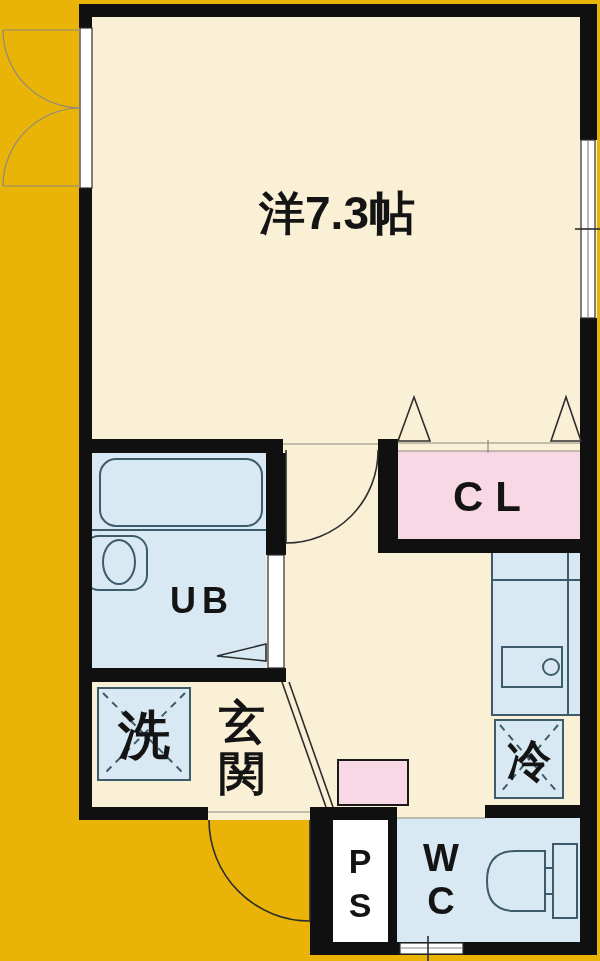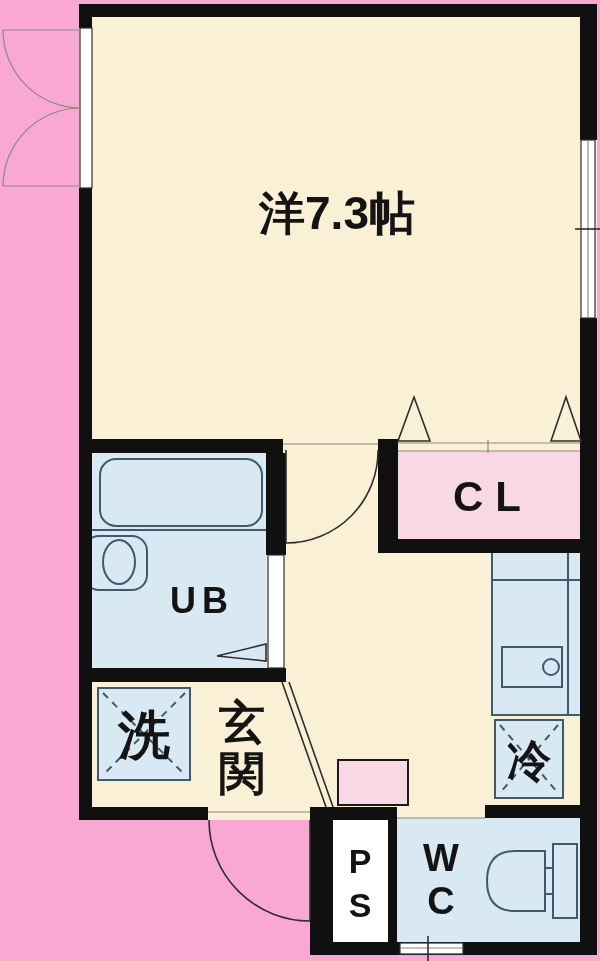--- a/index.html
+++ b/index.html
@@ -1,16 +1,16 @@
 <!DOCTYPE html>
 <html style="--wall: #101010; --cream: #faf0d6; --blue: #d8e9f3; --pink: #f8d8e4; --fixture: #3d5b6b; --line: #2e2e2e; --text: #141414;"><head>
 <meta charset="utf-8">
 <style>
   html,body{margin:0;padding:0;background:#ffffff;}
-  .canvas{position:relative;width:600px;height:961px;background:#f9a8d4;overflow:hidden;}
+  .canvas{position:relative;width:600px;height:961px;background:#eab308;overflow:hidden;}
   svg{position:absolute;left:0;top:0;}
   .wall{fill:var(--wall);}
   .f-cream{fill:var(--cream);}
   .f-blue{fill:var(--blue);}
   .f-pink{fill:var(--pink);}
   .f-white{fill:#ffffff;}
   .fx{fill:none;stroke:var(--fixture);stroke-width:2;}
   .fx-fill{fill:var(--blue);stroke:var(--fixture);stroke-width:2;}
   .sq{fill:var(--blue);stroke:var(--fixture);stroke-width:2;}
   .dash{fill:none;stroke:var(--fixture);stroke-width:2;stroke-dasharray:7 6;}

